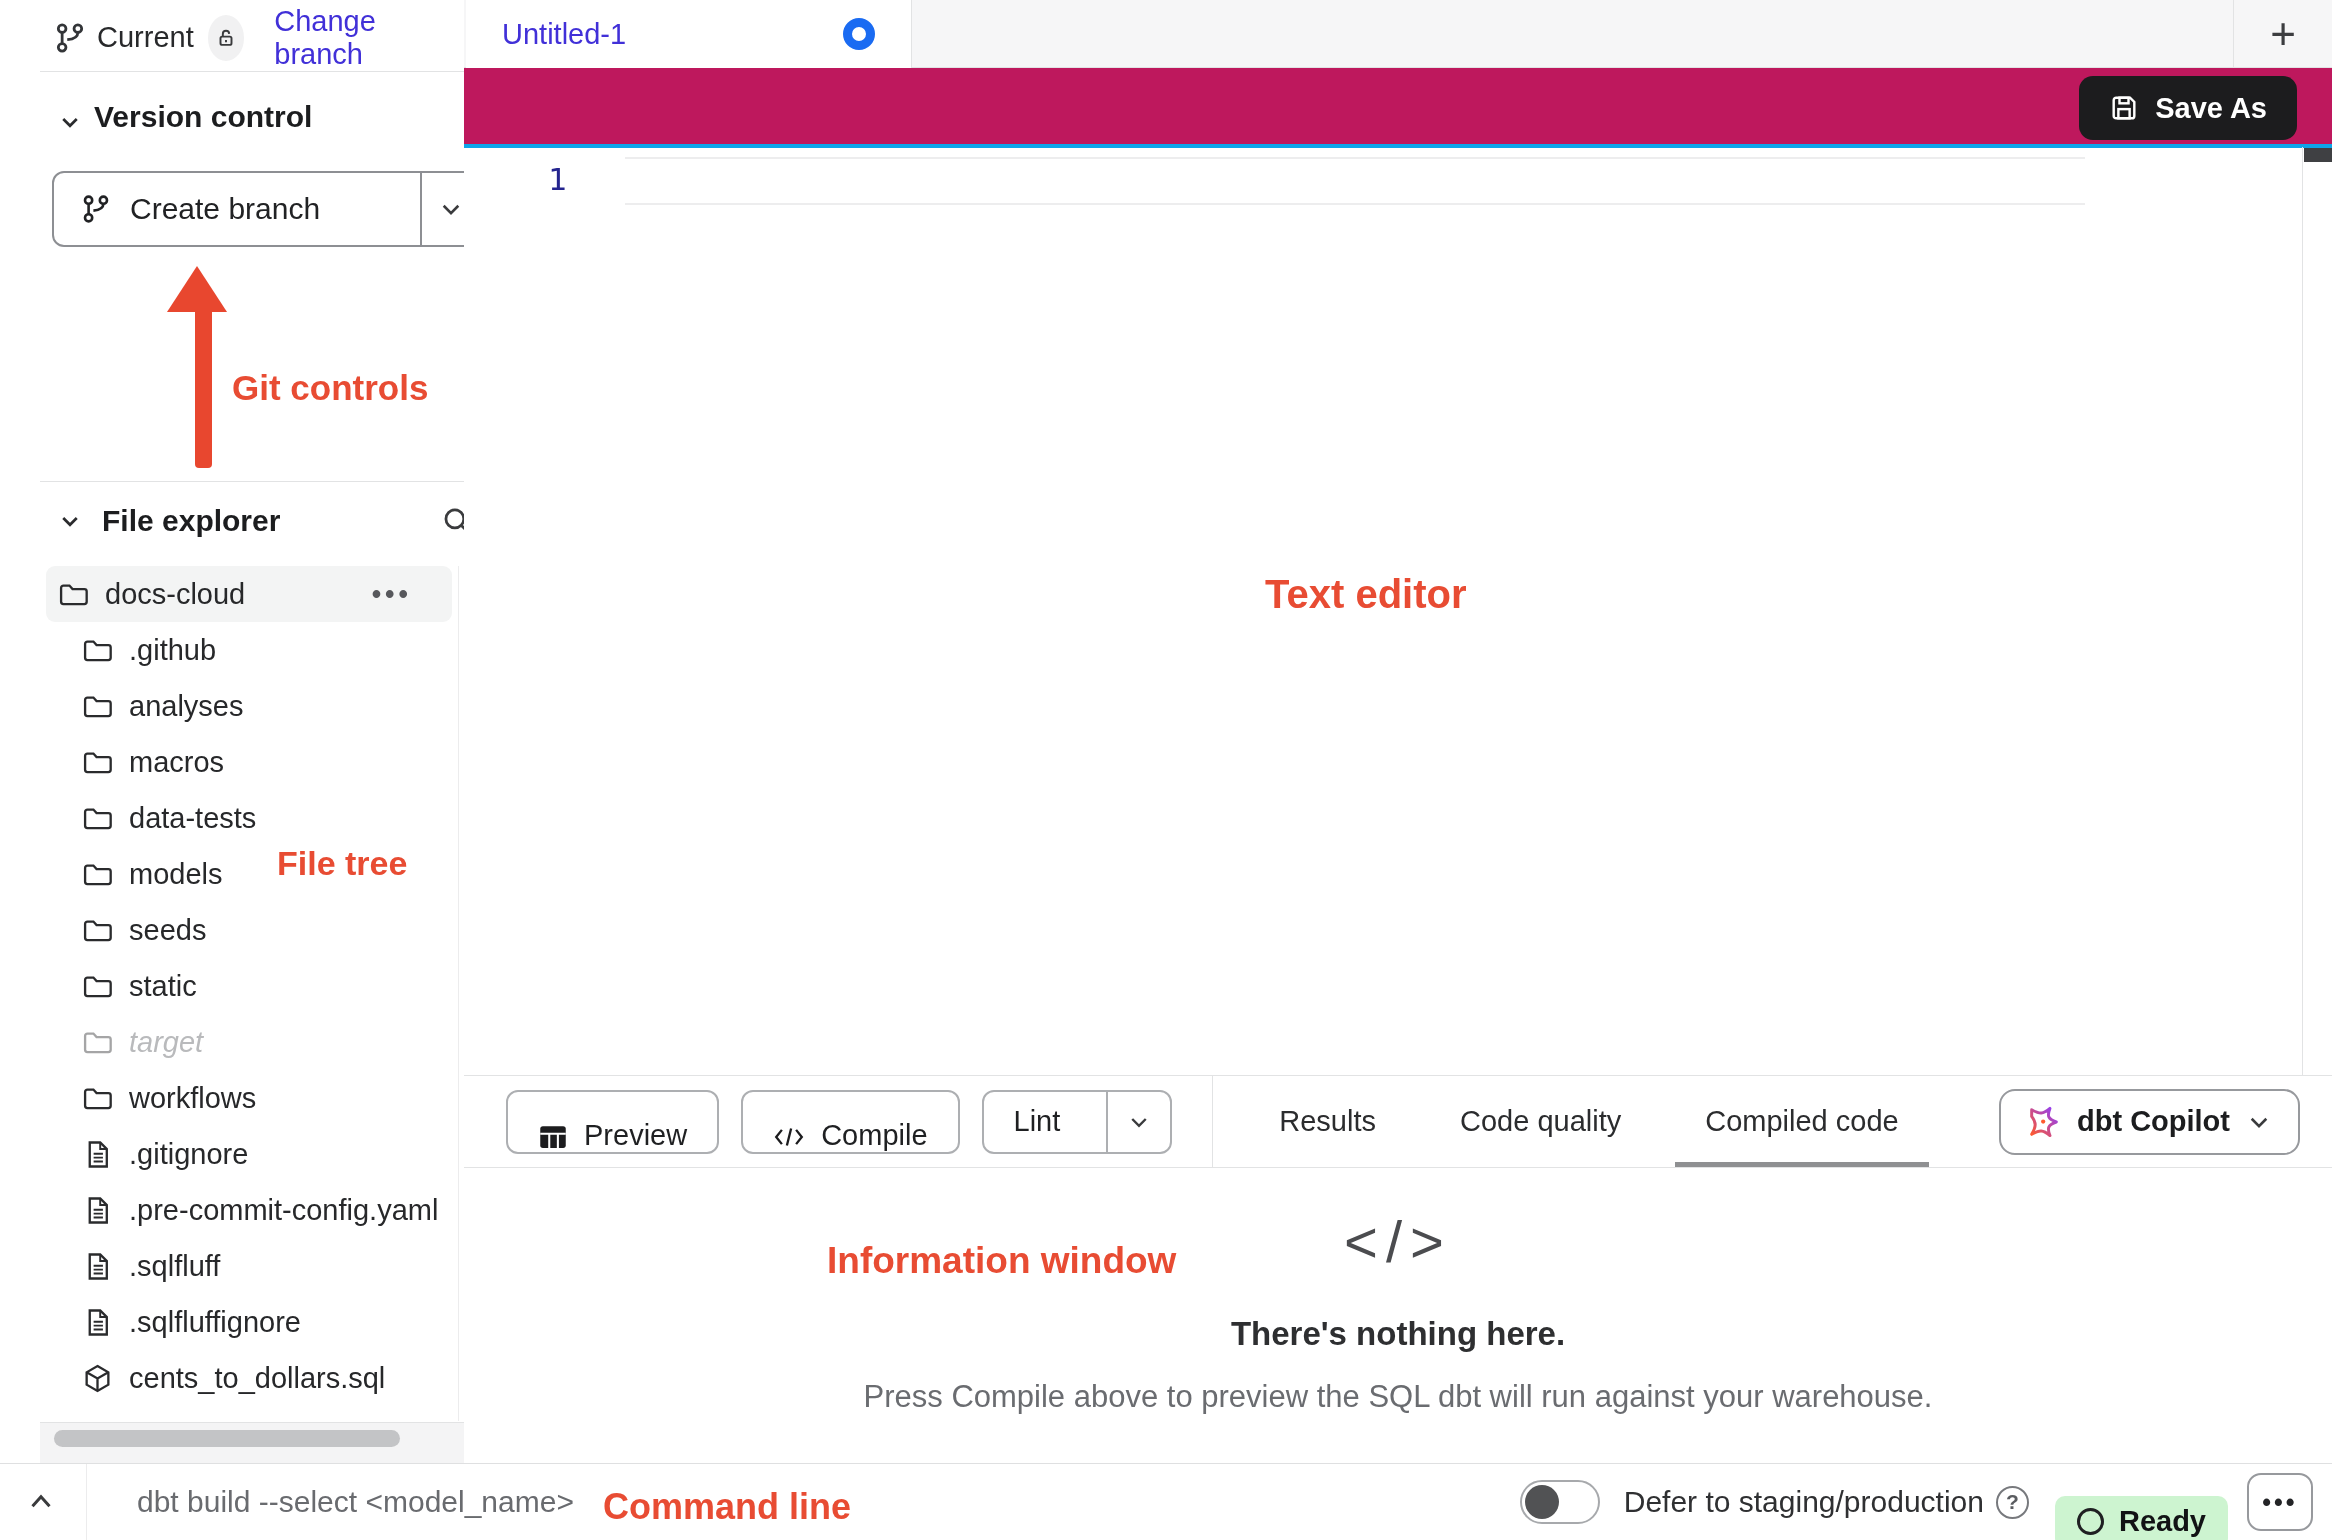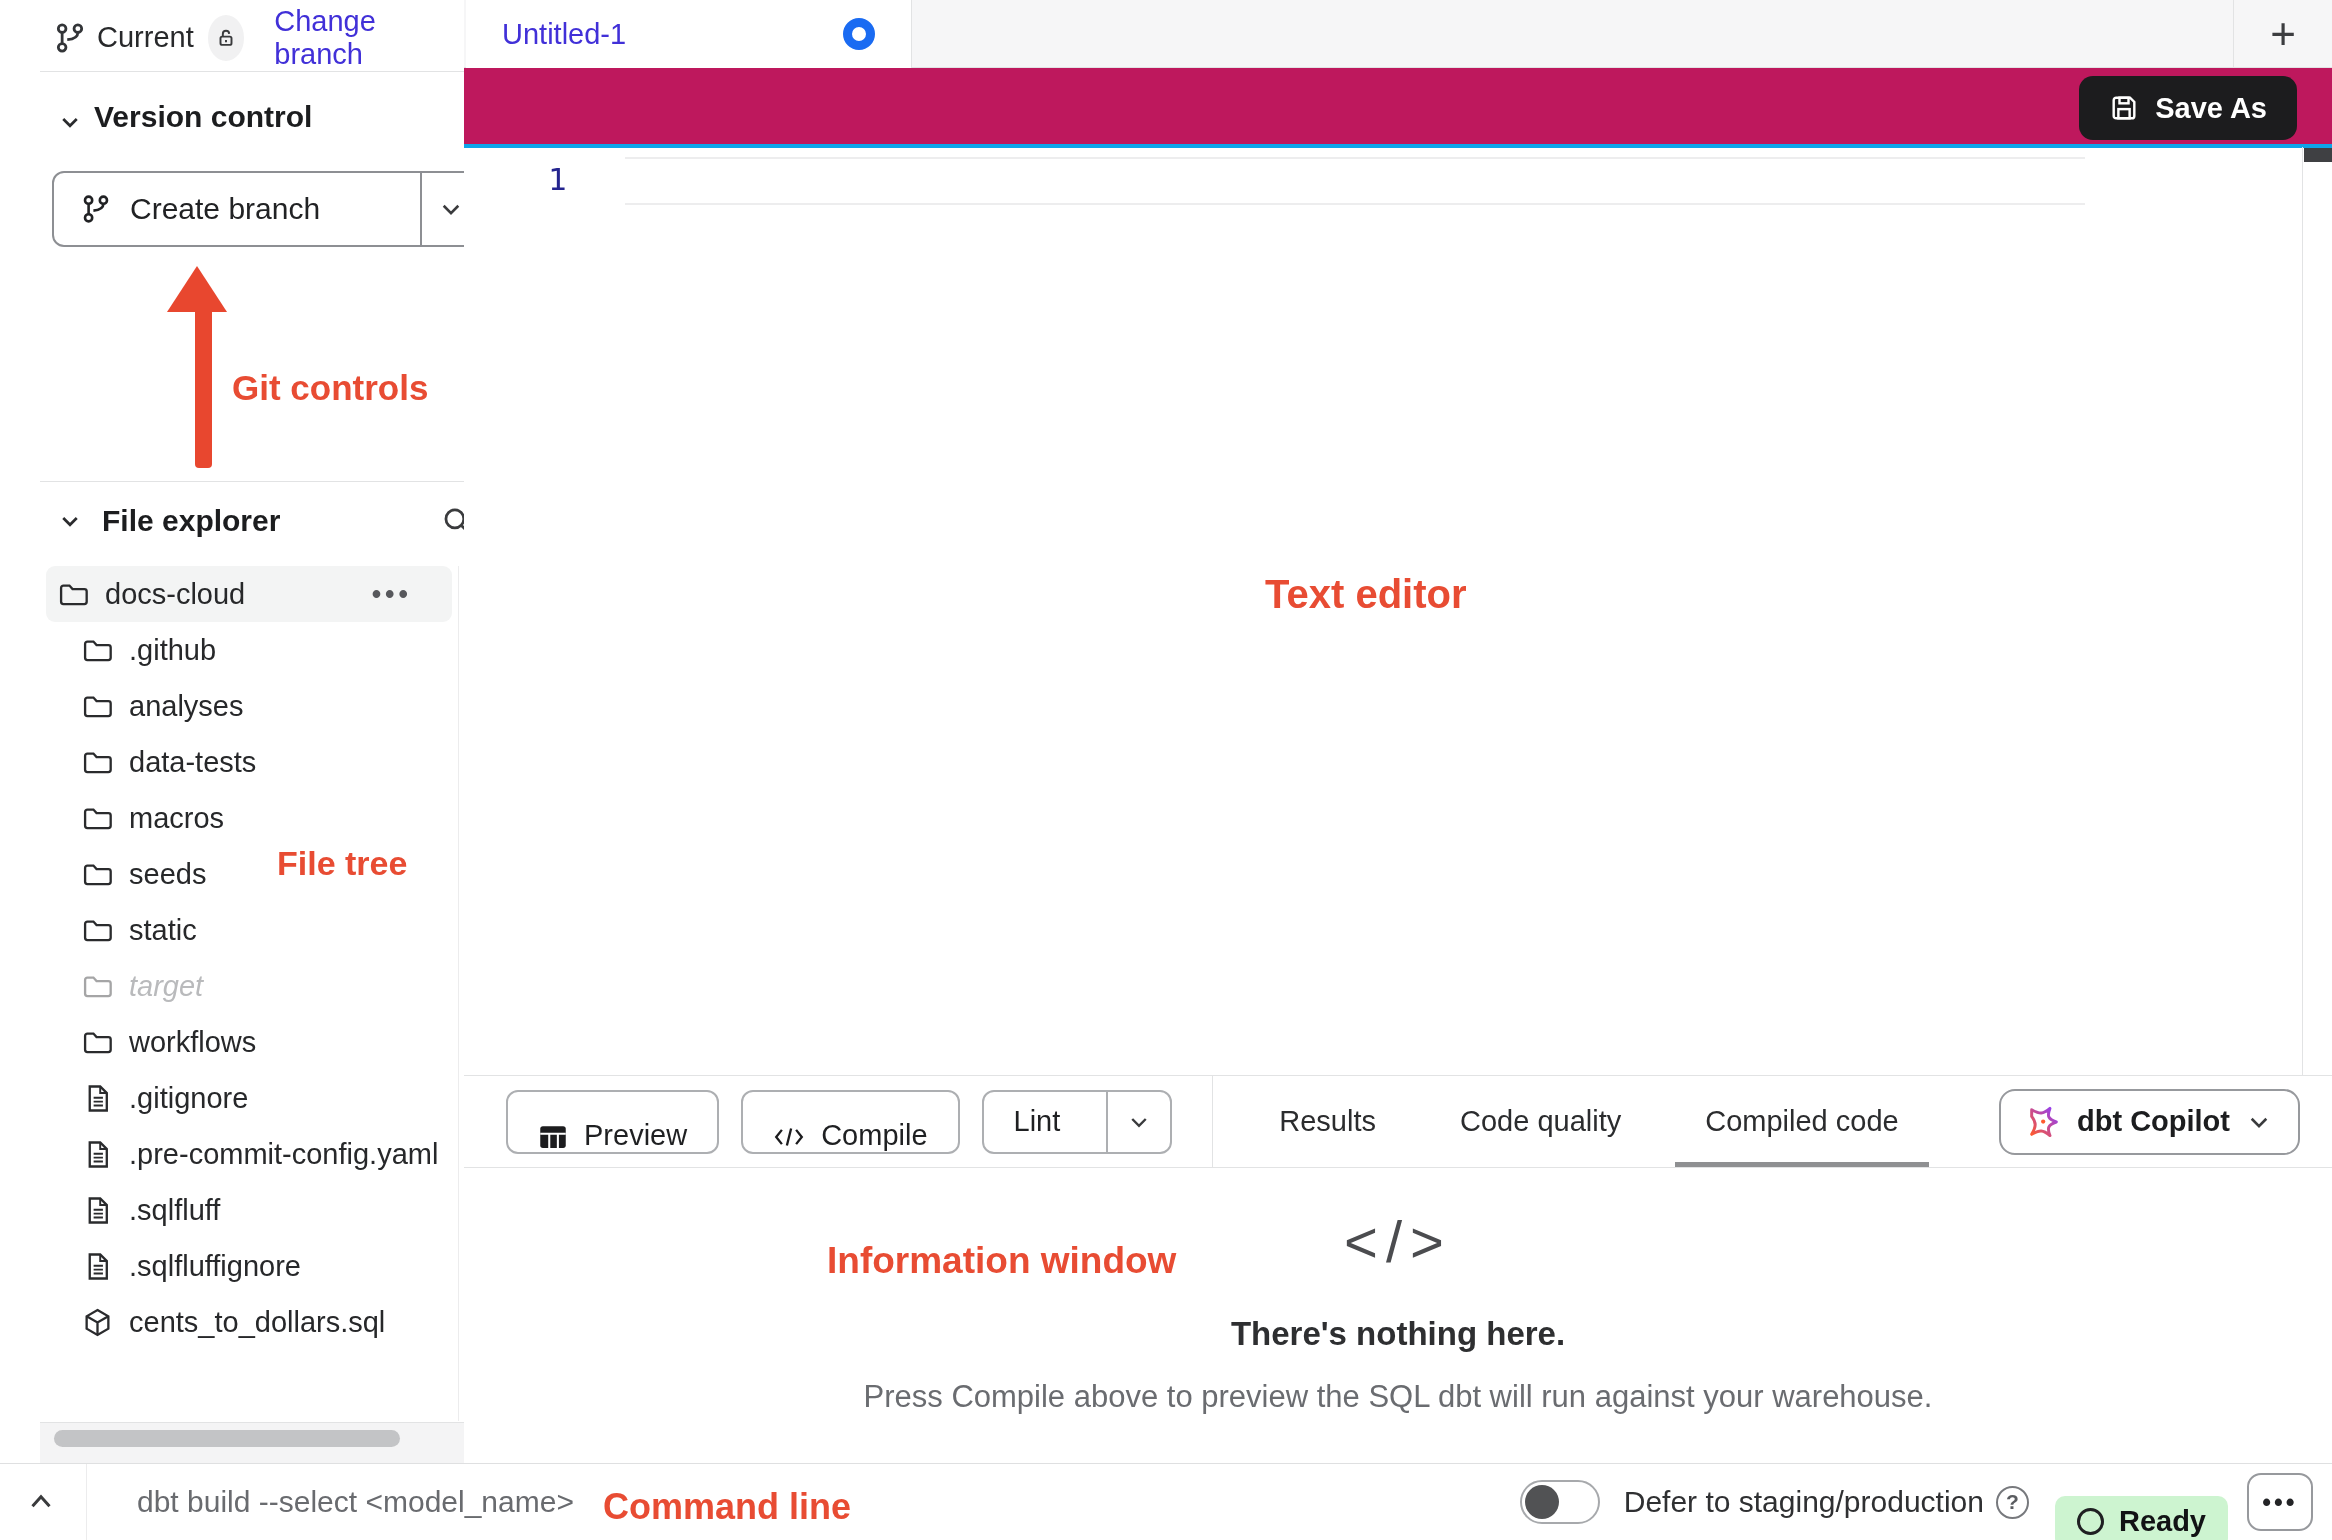--- a/index.html
+++ b/index.html
@@ -208,29 +208,37 @@
           </svg>
         </span>
         <span class="tlabel">analyses</span>
       </div>
       <div class="trow child">
         <span class="ticon">
           <svg width="31" height="31" viewBox="0 0 16 16" fill="none" stroke="#2a2b2d" stroke-width="1.2">
             <path d="M1.6 4.6c0-.7.5-1.2 1.2-1.2h3.1l1.6 1.8h6.1c.7 0 1.2.5 1.2 1.2v5.4c0 .7-.5 1.2-1.2 1.2H2.8c-.7 0-1.2-.5-1.2-1.2z"></path>
           </svg>
         </span>
+        <span class="tlabel">macros</span>
+      </div>
+      <div class="trow child">
+        <span class="ticon">
+          <svg width="31" height="31" viewBox="0 0 16 16" fill="none" stroke="#2a2b2d" stroke-width="1.2">
+            <path d="M1.6 4.6c0-.7.5-1.2 1.2-1.2h3.1l1.6 1.8h6.1c.7 0 1.2.5 1.2 1.2v5.4c0 .7-.5 1.2-1.2 1.2H2.8c-.7 0-1.2-.5-1.2-1.2z"></path>
+          </svg>
+        </span>
         <span class="tlabel">data-tests</span>
       </div>
       <div class="trow child">
         <span class="ticon">
           <svg width="31" height="31" viewBox="0 0 16 16" fill="none" stroke="#2a2b2d" stroke-width="1.2">
             <path d="M1.6 4.6c0-.7.5-1.2 1.2-1.2h3.1l1.6 1.8h6.1c.7 0 1.2.5 1.2 1.2v5.4c0 .7-.5 1.2-1.2 1.2H2.8c-.7 0-1.2-.5-1.2-1.2z"></path>
           </svg>
         </span>
-        <span class="tlabel">macros</span>
+        <span class="tlabel">models</span>
       </div>
       <div class="trow child">
         <span class="ticon">
           <svg width="31" height="31" viewBox="0 0 16 16" fill="none" stroke="#2a2b2d" stroke-width="1.2">
             <path d="M1.6 4.6c0-.7.5-1.2 1.2-1.2h3.1l1.6 1.8h6.1c.7 0 1.2.5 1.2 1.2v5.4c0 .7-.5 1.2-1.2 1.2H2.8c-.7 0-1.2-.5-1.2-1.2z"></path>
           </svg>
         </span>
         <span class="tlabel">seeds</span>
       </div>
       <div class="trow child">

